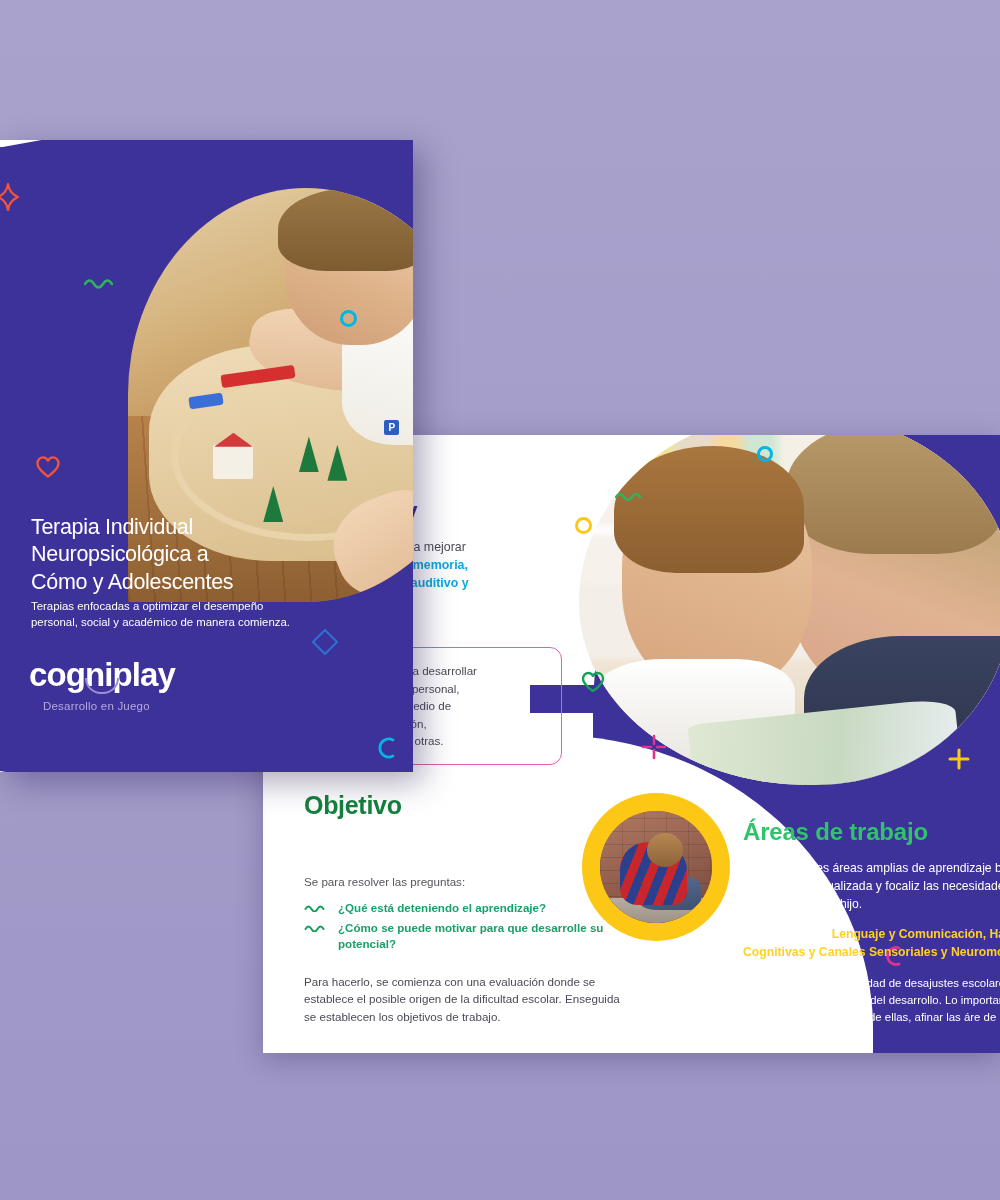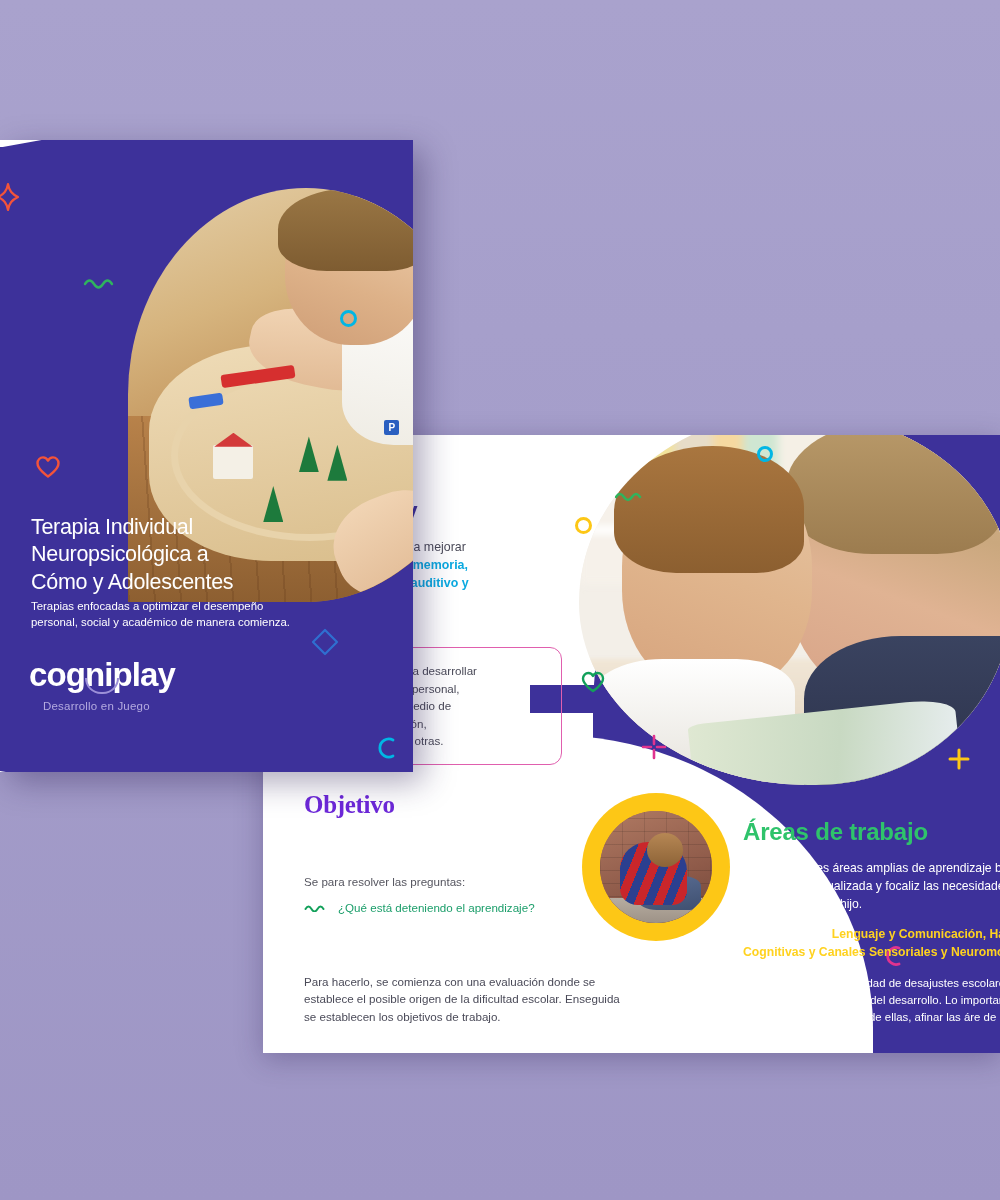--- a/index.html
+++ b/index.html
@@ -221,23 +221,22 @@
     color: #4a4a58;
   }
   .pink-box b { color: #e0338f; font-weight: 700; }
 
   .h-objetivo {
     position: absolute;
     left: 41px;
     top: 335px;
     font-size: 25px;
     font-weight: 700;
-    color: #6d28d9;
+    color: #15803d;
     letter-spacing: -0.3px;
-    font-family: Liberation Serif, serif;
   }
   .obj-lead {
     position: absolute;
     left: 41px;
     top: 375px;
     width: 268px;
     font-size: 12.6px;
     line-height: 1.5;
     color: #4a4a58;
   }
@@ -256,21 +255,21 @@
     top: 465px;
     width: 340px;
     margin: 0; padding: 0; list-style: none;
   }
   .q-list li {
     position: relative;
     padding-left: 34px;
     margin-bottom: 5px;
     font-size: 11.6px;
     line-height: 1.32;
-    font-weight: 400;
+    font-weight: 700;
     color: #1b9e6a;
   }
   .q-list li .sq {
     position: absolute; left: 0; top: 3px; width: 24px; height: 9px;
   }
   .obj-tail {
     position: absolute;
     left: 41px;
     top: 538px;
     width: 330px;
@@ -551,20 +550,26 @@
 
 
     <div class="obj-ask">Se para resolver las preguntas:</div>
 
     <ul class="q-list">
       <li>
         <svg class="sq" viewBox="0 0 24 9">
           <path d="M1.5 6 Q4.5 1 7.5 6 T13.5 6 T19.5 6" fill="none" stroke="#12a05a" stroke-width="2" stroke-linecap="round"></path>
         </svg>
         <span>¿Qué está deteniendo el aprendizaje?</span>
+      </li>
+      <li>
+        <svg class="sq" viewBox="0 0 24 9">
+          <path d="M1.5 6 Q4.5 1 7.5 6 T13.5 6 T19.5 6" fill="none" stroke="#12a05a" stroke-width="2" stroke-linecap="round"></path>
+        </svg>
+        <span>¿Cómo se puede motivar para que desarrolle su potencial?</span>
       </li>
     </ul>
 
     <div class="obj-tail">Para hacerlo, se comienza con una evaluación donde se establece el posible origen de la dificultad escolar. Enseguida se establecen los objetivos de trabajo.</div>
 
     <div class="areas">
       <h2 class="h-areas">Áreas de trabajo</h2>
       <p>Se trabajan tres áreas amplias de aprendizaje brindar una atención individualizada y focaliz las necesidades particulares de tu hijo.</p>
       <p><span class="bw">Las áreas son:</span><span class="yel"> Lenguaje y Comunicación, Habilidades Cognitivas y Canales Sensoriales y Neuromotores.</span></p>
       <p class="small">Se trabaja con una variedad de desajustes escolares y diagnósticos genéticos y del desarrollo. Lo importante conocer las fortalezas, y a través de ellas, afinar las áre de oportunidad.</p>

